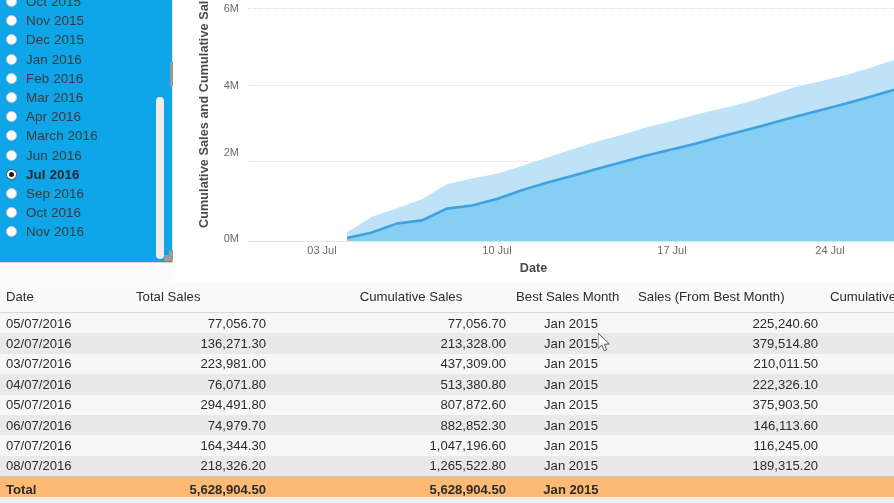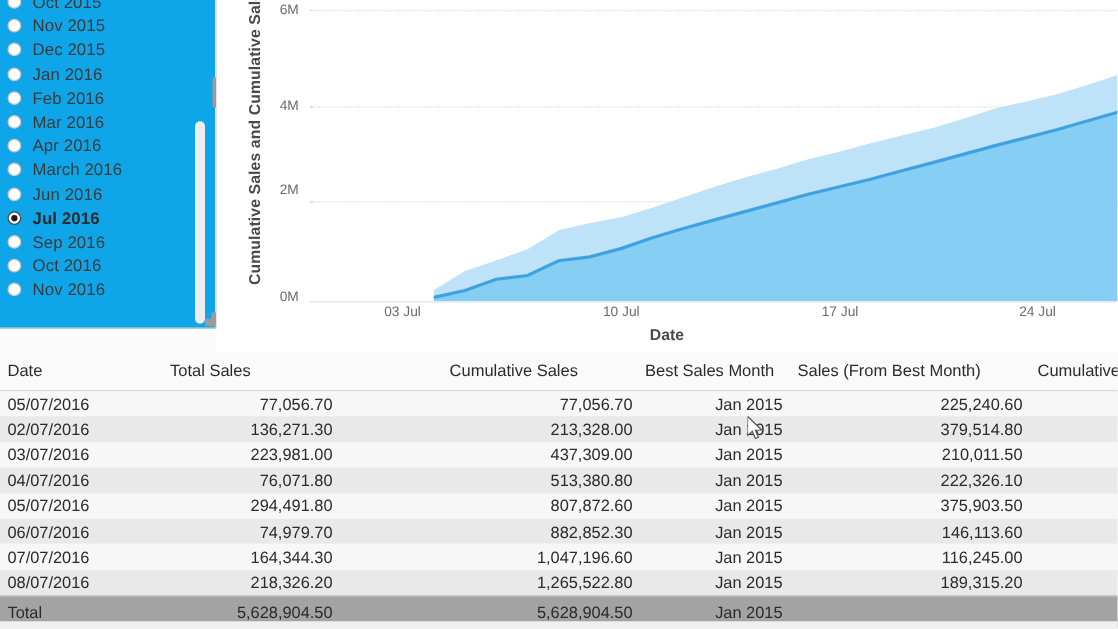--- a/index.html
+++ b/index.html
@@ -95,27 +95,27 @@
     padding:6px 6px 8px 6px;vertical-align:bottom;background:#fafafa;
     border-bottom:1px solid #d9d9d9;
   }
   td{
     font-size:13.1px;color:#2b2b2b;padding:2px 6px;height:16.4px;
     white-space:nowrap;
   }
   tbody tr.odd td{background:#f7f7f7;}
   tbody tr.even td{background:#e9e9e9;}
   tr.total td{
-    font-weight:normal;background:#a3a3a3;
+    font-weight:bold;background:#fdba74;
     border-top:1px solid #c8c8c8;padding-top:4px;padding-bottom:4px;
   }
   .c-date{width:80px;text-align:left;}
   .c-total{width:130px;text-align:right;}
   .c-cum{width:190px;text-align:right;}
-  .c-best{width:110px;text-align:right;padding-left:4px;}
+  .c-best{width:110px;text-align:center;padding-left:4px;}
   .c-sfb{width:180px;text-align:right;}
   .c-cbm{width:200px;text-align:right;padding-right:8px;}
   th.c-date{text-align:left;}
   th.c-total{text-align:left;padding-left:44px;}
   th.c-cum{text-align:center;padding-left:44px;}
   th.c-best{text-align:left;}
   th.c-sfb{text-align:left;}
   th.c-cbm{text-align:left;}
 
   .bottom-strip{position:absolute;left:0;top:497px;width:894px;height:6px;background:#f0f0f0;}

